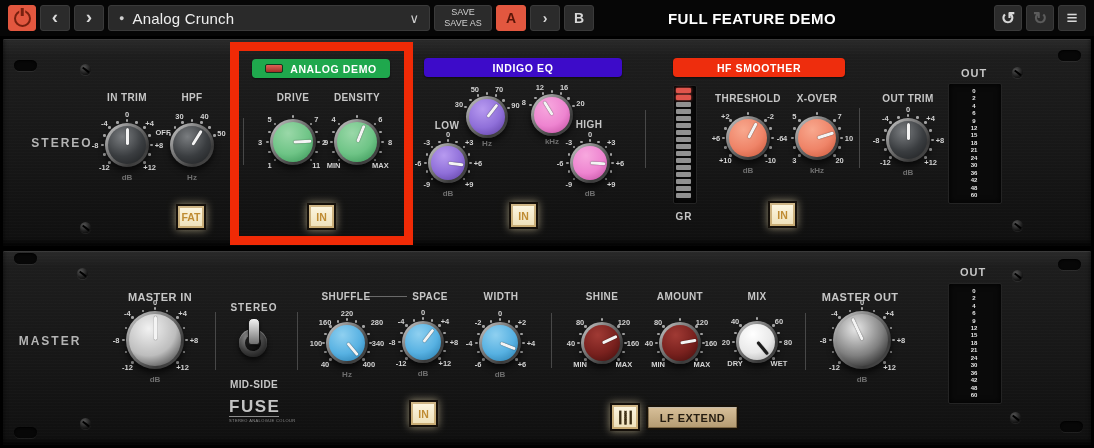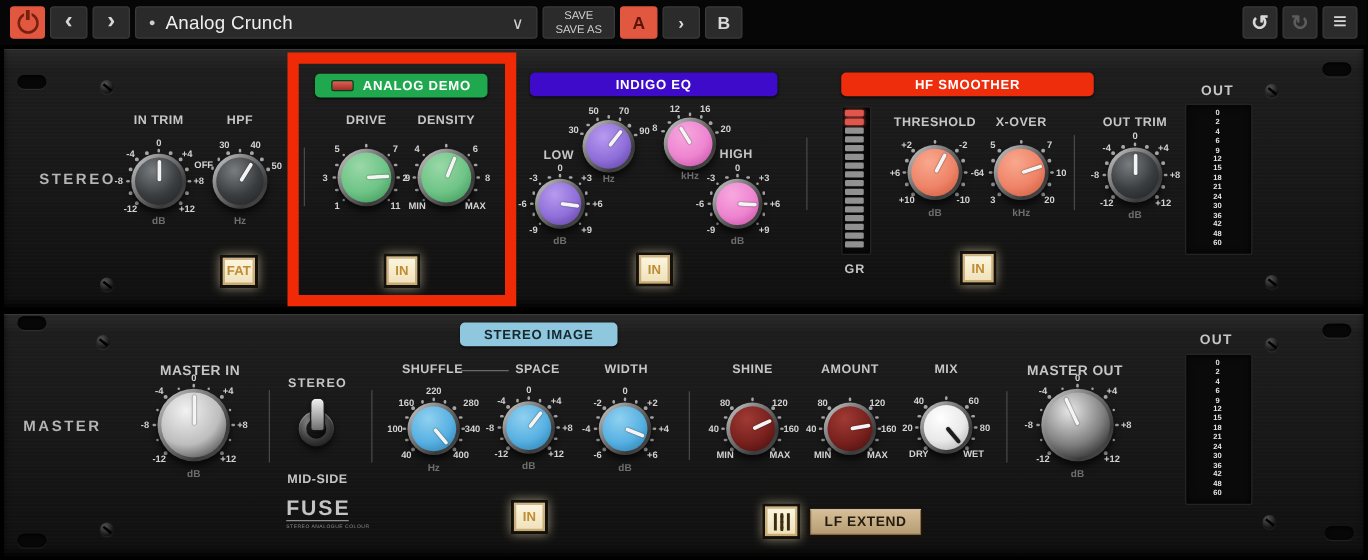--- a/index.html
+++ b/index.html
@@ -106,20 +106,21 @@
       <span class="pname">Analog Crunch</span>
       <span class="caret">∨</span>
     </div>
     <div class="tb-btn tb-save">
       <span>SAVE</span>
       <span>SAVE AS</span>
     </div>
     <div class="tb-btn tb-ab tb-a">A</div>
     <div class="tb-btn tb-ab">›</div>
     <div class="tb-btn tb-ab">B</div>
+    <div class="tb-title">FULL FEATURE DEMO</div>
     <div class="tb-right">
       <div class="tb-btn tb-undo">↺</div>
       <div class="tb-btn tb-redo">↻</div>
       <div class="tb-btn tb-menu">≡</div>
     </div>
   </div>
 
   <div class="rack rack-top"></div>
   <div class="rack rack-bottom"></div>
 
@@ -161,25 +162,22 @@
     <div class="divider" style="left: 551px; top: 313px; height: 55px;"></div>
     <div class="divider" style="left: 805px; top: 313px; height: 57px;"></div>
     <div class="hconn" style="left: 369px; top: 296px; width: 38px;"></div>
     <div class="badge" style="left: 252px; top: 59px; width: 138px; height: 19px; background: rgb(31, 168, 77); color: rgb(255, 255, 255);">
       <div class="badge-led"></div>
       <span>ANALOG DEMO</span>
     </div>
     <div class="badge" style="left: 424px; top: 58px; width: 198px; height: 19px; background: rgb(61, 11, 201); color: rgb(255, 255, 255);">
       <span>INDIGO EQ</span>
     </div>
-    <div class="badge" style="left: 673px; top: 58px; width: 202px; height: 19px; background: rgb(238, 45, 13); color: rgb(255, 255, 255);">
+    <div class="badge" style="left: 673px; top: 58px; width: 172px; height: 19px; background: rgb(238, 45, 13); color: rgb(255, 255, 255);">
       <span>HF SMOOTHER</span>
-    </div>
-    <div class="badge" style="left: 368px; top: 258px; width: 126px; height: 19px; background: rgb(143, 199, 222); color: rgb(23, 40, 46);">
-      <span>STEREO IMAGE</span>
     </div>
     <div class="krim" style="left: 105px; top: 123px; width: 44px; height: 44px;"></div>
     <div class="kcap" style="left: 108px; top: 126px; width: 38px; height: 38px; background: radial-gradient(circle at 38% 28%, rgb(122, 125, 128), rgb(58, 61, 64) 55%, rgb(35, 37, 39) 90%);"></div>
     <div class="tick" style="left: 108.426px; top: 161.074px;"></div>
     <div class="tick" style="left: 103.115px; top: 153.126px;"></div>
     <div class="tick" style="left: 101.25px; top: 143.75px;"></div>
     <div class="tick" style="left: 103.115px; top: 134.374px;"></div>
     <div class="tick" style="left: 108.426px; top: 126.426px;"></div>
     <div class="tick" style="left: 116.374px; top: 121.115px;"></div>
     <div class="tick" style="left: 125.75px; top: 119.25px;"></div>

